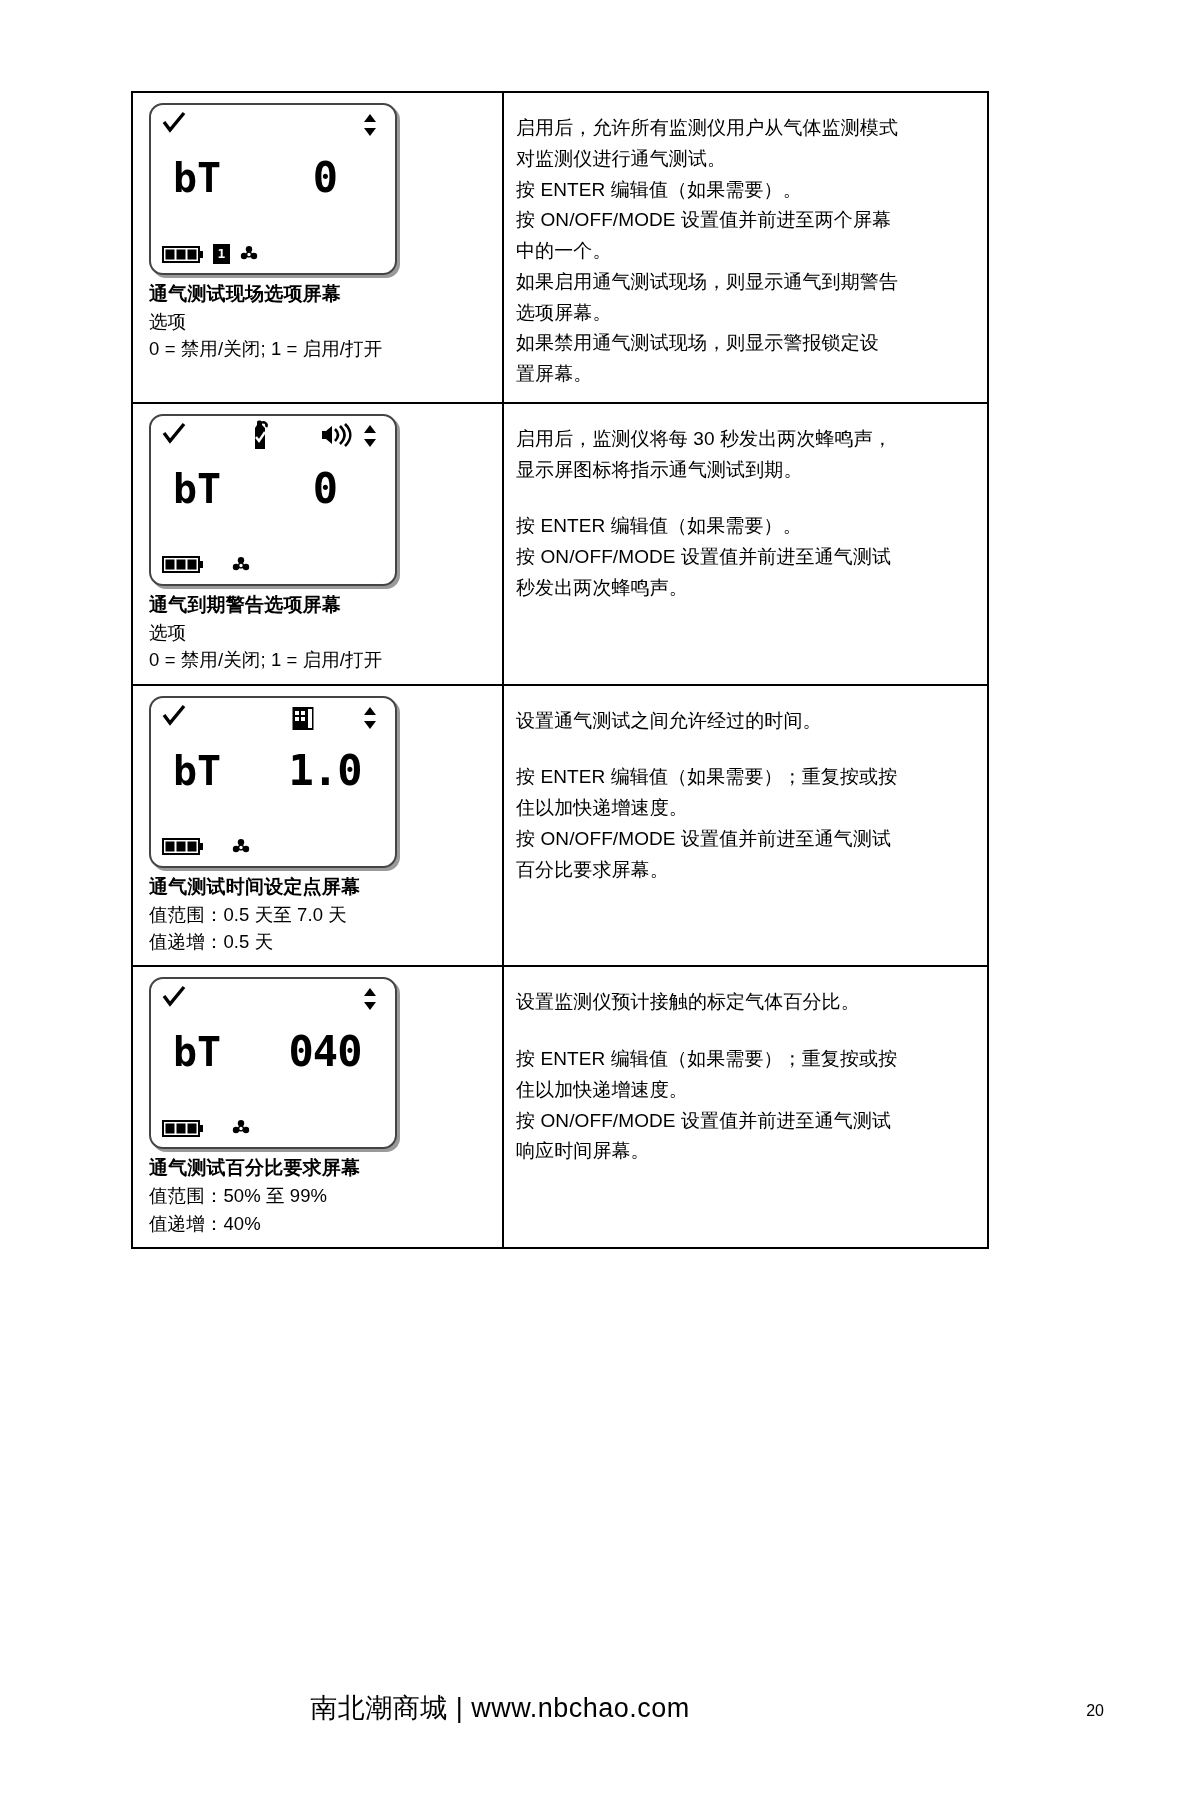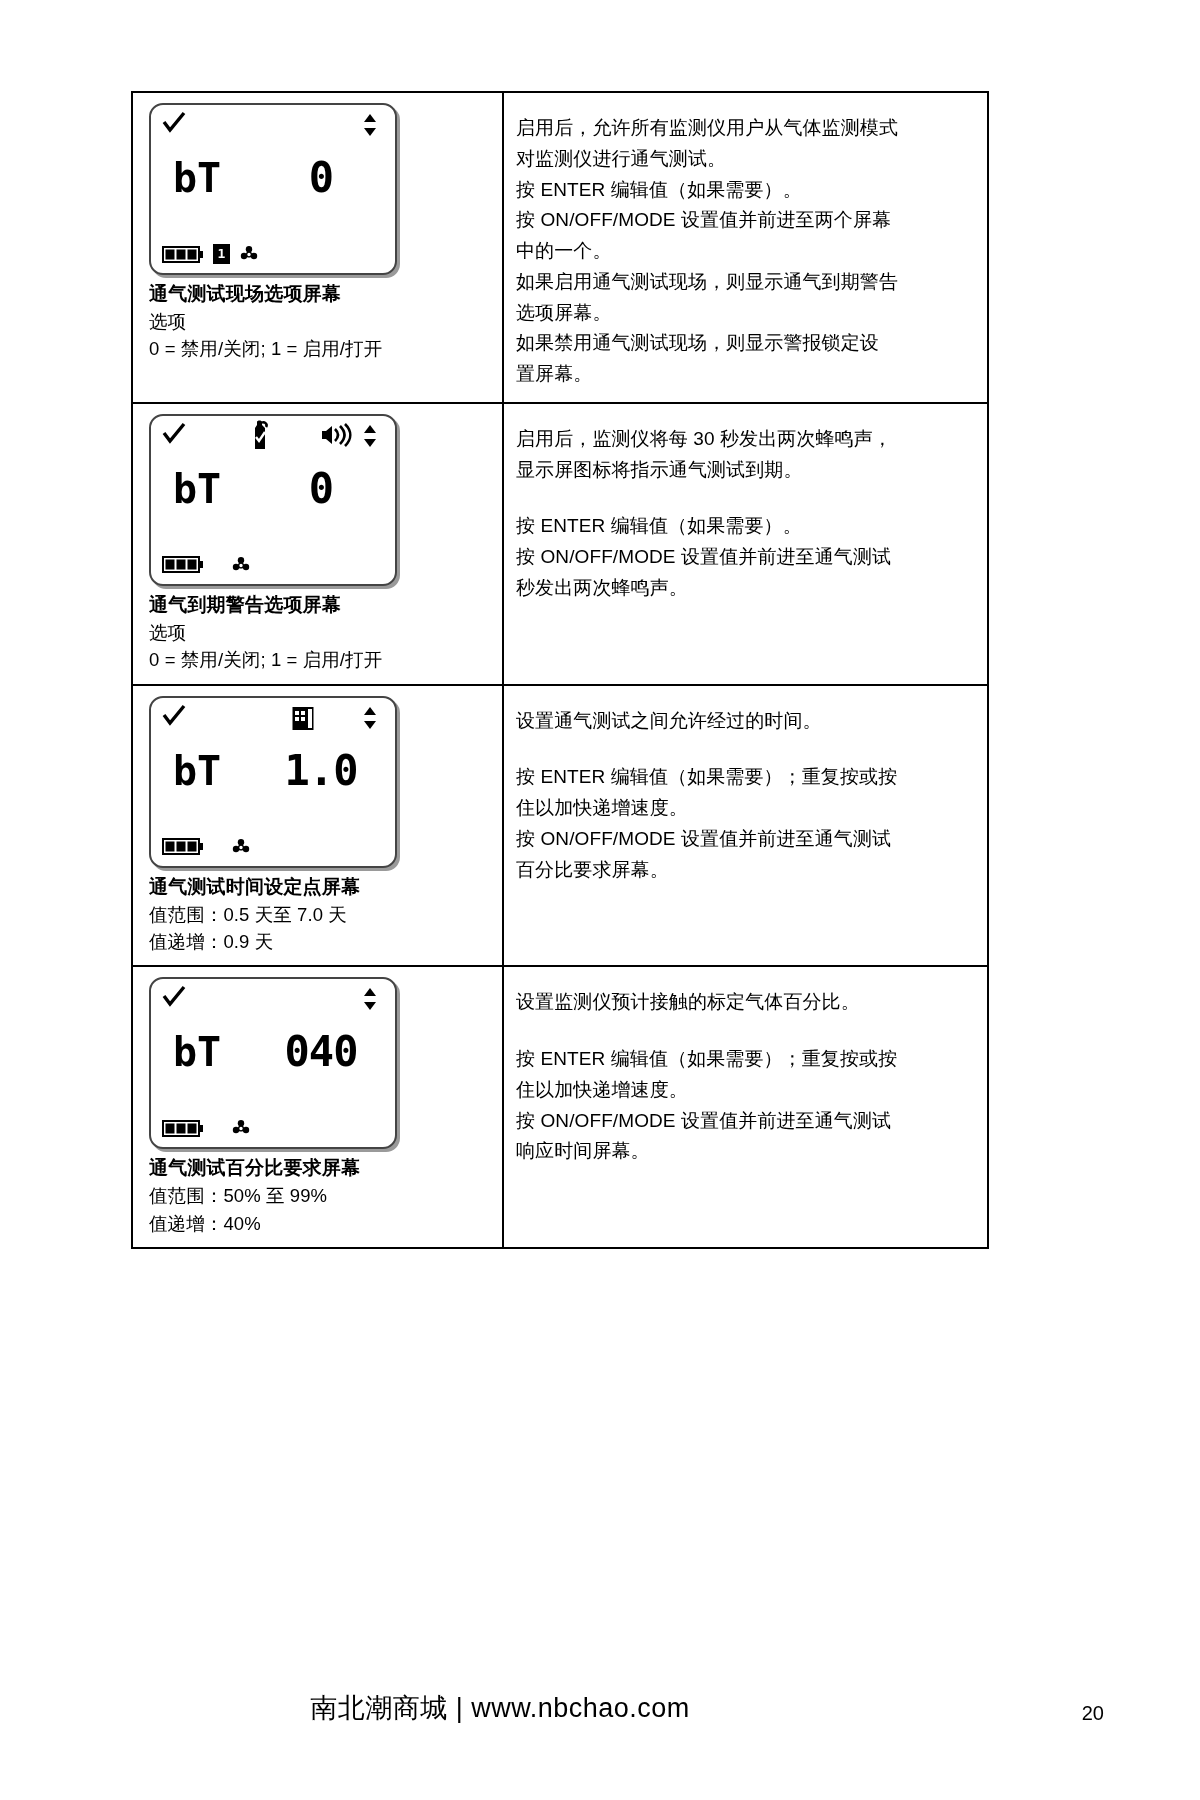--- a/index.html
+++ b/index.html
@@ -81,21 +81,21 @@
     position: absolute;
   }
 
   .lcd-main {
     position: absolute;
     left: 0;
     top: 52px;
     width: 100%;
     display: flex;
     align-items: center;
-    justify-content: flex-start;
+    justify-content: space-between;
   }
   .seg-label {
     font-family: "DejaVu Sans Mono", monospace;
     font-weight: bold;
     font-size: 40px;
     letter-spacing: 0px;
     line-height: 1;
     position: relative;
     width: 78px;
     text-align: left;
@@ -188,21 +188,21 @@
     text-align: center;
   }
   .footer-text {
     font-size: 27px;
     letter-spacing: 0.5px;
   }
   .page-num {
     position: absolute;
     right: 96px;
     top: 1702px;
-    font-size: 20px;
+    font-size: 16px;
   }
 </style>
 </head>
 <body>
 
 <div class="page">
 
   <table class="tbl">
     <tbody>
 
@@ -355,21 +355,21 @@
                   <circle cx="5" cy="12" r="3.2" fill="#000"></circle>
                   <circle cx="15" cy="12" r="3.2" fill="#000"></circle>
                   <circle cx="10" cy="10.5" r="2.4" fill="#fff" stroke="#000" stroke-width="1.4"></circle>
                 </svg>
               </div>
             </div>
           </div>
           <div class="cap">
             <p class="cap-title">通气测试时间设定点屏幕</p>
             <p class="cap-line">值范围：0.5 天至 7.0 天</p>
-            <p class="cap-line">值递增：0.9 天</p>
+            <p class="cap-line">值递增：0.5 天</p>
           </div>
         </td>
         <td class="right-cell">
           <p class="desc-line">设置通气测试之间允许经过的时间。</p>
           <div class="desc-gap"></div>
           <p class="desc-line">按 ENTER 编辑值（如果需要）；重复按或按</p>
           <p class="desc-line">住以加快递增速度。</p>
           <p class="desc-line">按 ON/OFF/MODE 设置值并前进至通气测试</p>
           <p class="desc-line">百分比要求屏幕。</p>
         </td>

